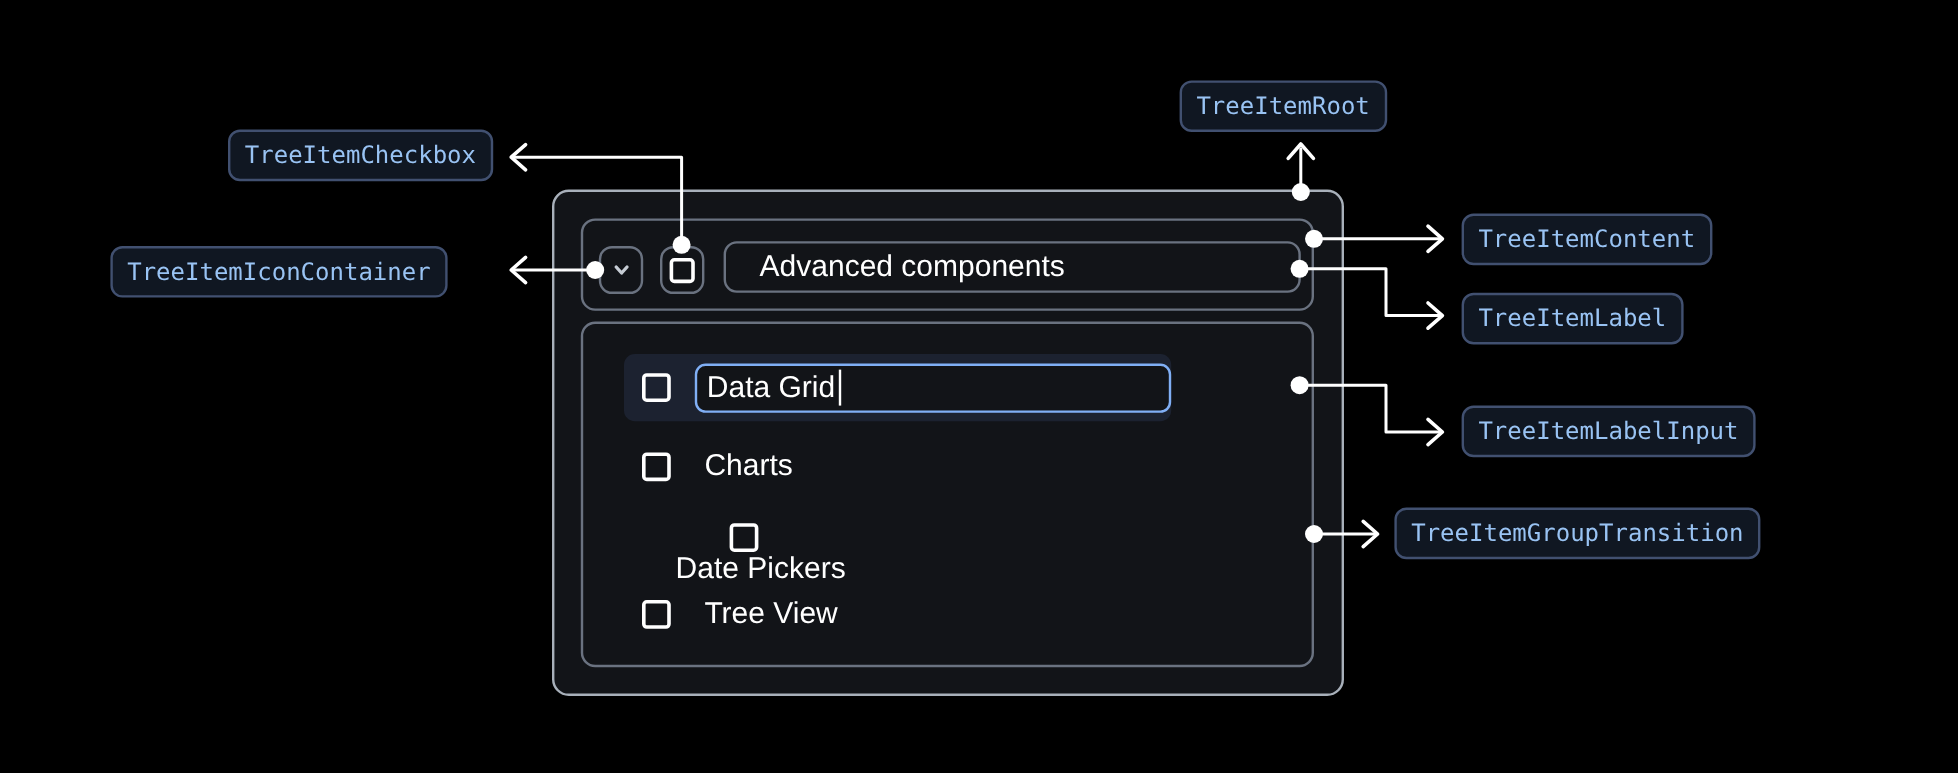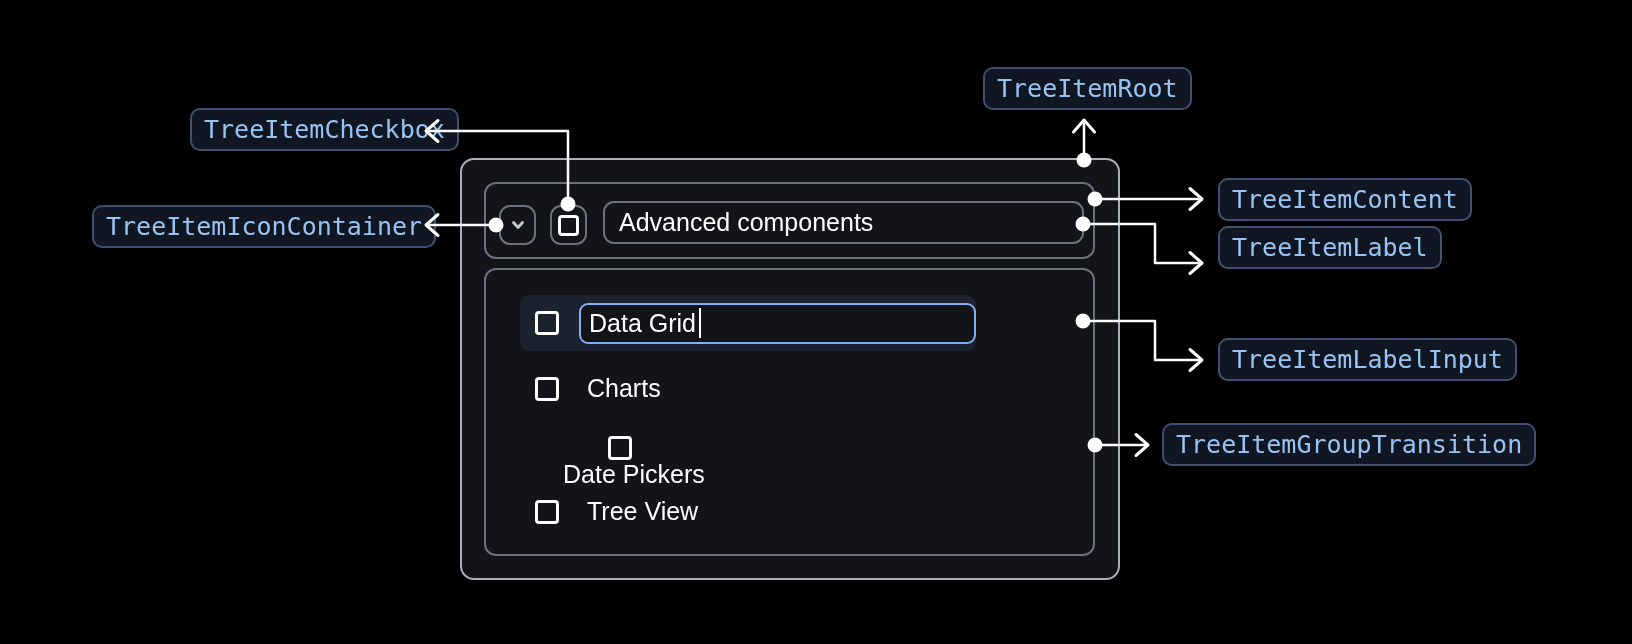--- a/index.html
+++ b/index.html
@@ -18,37 +18,37 @@
     background:var(--panel-bg);border:2px solid var(--panel-border);border-radius:14px;}
   .content-box{position:absolute;left:22px;top:22px;width:611px;height:77px;
     border:2px solid var(--box-border);border-radius:12px;display:block;}
   .icon-btn{position:absolute;width:37px;height:40px;border:2px solid var(--box-border);
     border-radius:11px;display:flex;align-items:center;justify-content:center;background:transparent;}
   .chevron-btn{left:13px;top:21px;}
   .checkbox-btn{left:64px;top:21px;}
   .cb-glyph{width:21px;height:21px;border:3px solid var(--text-primary);border-radius:4px;}
   .label-box{position:absolute;left:117px;top:17px;width:481px;height:43px;
     border:2px solid var(--box-border);border-radius:11px;display:flex;align-items:center;
-    padding-left:14px;color:var(--text-primary);font-size:25px;}
+    padding-left:28px;color:var(--text-primary);font-size:25px;}
   .group-box{position:absolute;left:22px;top:108px;width:611px;height:288px;
     border:2px solid var(--box-border);border-radius:12px;}
   .edit-row{position:absolute;left:34px;top:25px;width:456px;height:56px;
     background:var(--row-highlight);border-radius:9px;display:flex;align-items:center;padding-left:15px;}
   .row-cb{width:24px;height:24px;border:3px solid var(--text-primary);border-radius:4px;flex:none;background:transparent;}
   .label-input{margin-left:20px;width:506px;height:41px;border:2px solid var(--input-border);
     border-radius:9px;display:flex;align-items:center;padding-left:8px;color:var(--text-primary);
     font-size:25px;background:var(--panel-bg);}
   .caret{display:inline-block;width:2.5px;height:30px;background:var(--text-primary);margin-left:3px;}
   .plain-row{position:absolute;left:49px;display:flex;align-items:center;}
   .plain-row .row-label{margin-left:28px;color:var(--text-primary);font-size:25px;white-space:nowrap;}
 
   
   .badge{position:absolute;background:var(--badge-bg);border:2px solid var(--badge-border);
     border-radius:10px;color:var(--badge-text);font-family:"DejaVu Sans Mono",monospace;
-    font-size:25px;line-height:29px;padding:5px 12px;white-space:nowrap;}
+    font-size:20px;line-height:29px;padding:5px 12px;white-space:nowrap;}
 
   .overlay{position:absolute;left:0;top:0;width:1632px;height:644px;pointer-events:none;z-index:10;}
 </style>
 </head>
 <body>
 
 <div class="canvas">
 
   <div class="root-panel">
 
@@ -89,21 +89,21 @@
         <span class="row-label">Tree View</span>
       </div>
 
     </div>
   </div>
 
   <div class="badge" style="left:154px;top:108px;margin-left:36px;">TreeItemCheckbox</div>
   <div class="badge" style="left:68px;top:205px;margin-left:24px;">TreeItemIconContainer</div>
   <div class="badge" style="left:983px;top:67px;">TreeItemRoot</div>
   <div class="badge" style="left:1218px;top:178px;">TreeItemContent</div>
-  <div class="badge" style="left:1218px;top:226px;">TreeItemLabel</div>
+  <div class="badge" style="left:1218px;top:244px;">TreeItemLabel</div>
   <div class="badge" style="left:1218px;top:338px;">TreeItemLabelInput</div>
   <div class="badge" style="left:1162px;top:423px;">TreeItemGroupTransition</div>
 
   <svg class="overlay" viewBox="0 0 1632 644" xmlns="http://www.w3.org/2000/svg">
     <g stroke="#ffffff" stroke-width="2.5" fill="none" stroke-linecap="round" stroke-linejoin="round">
 
       <path d="M428 131 H568 V204"></path>
       <path d="M438 120.5 L426 131 L438 141.5" stroke-width="3"></path>
 
       <path d="M428 225 H496"></path>

